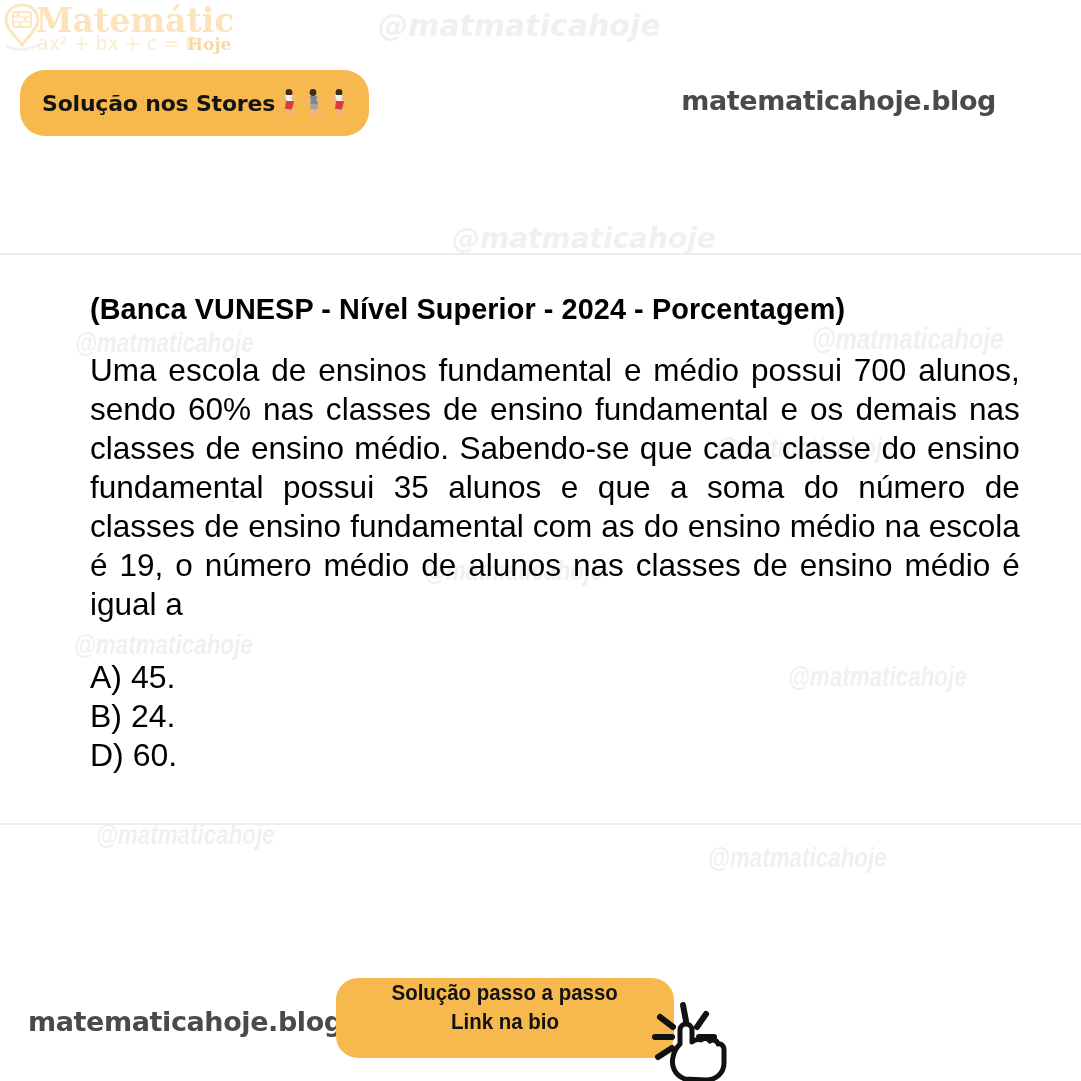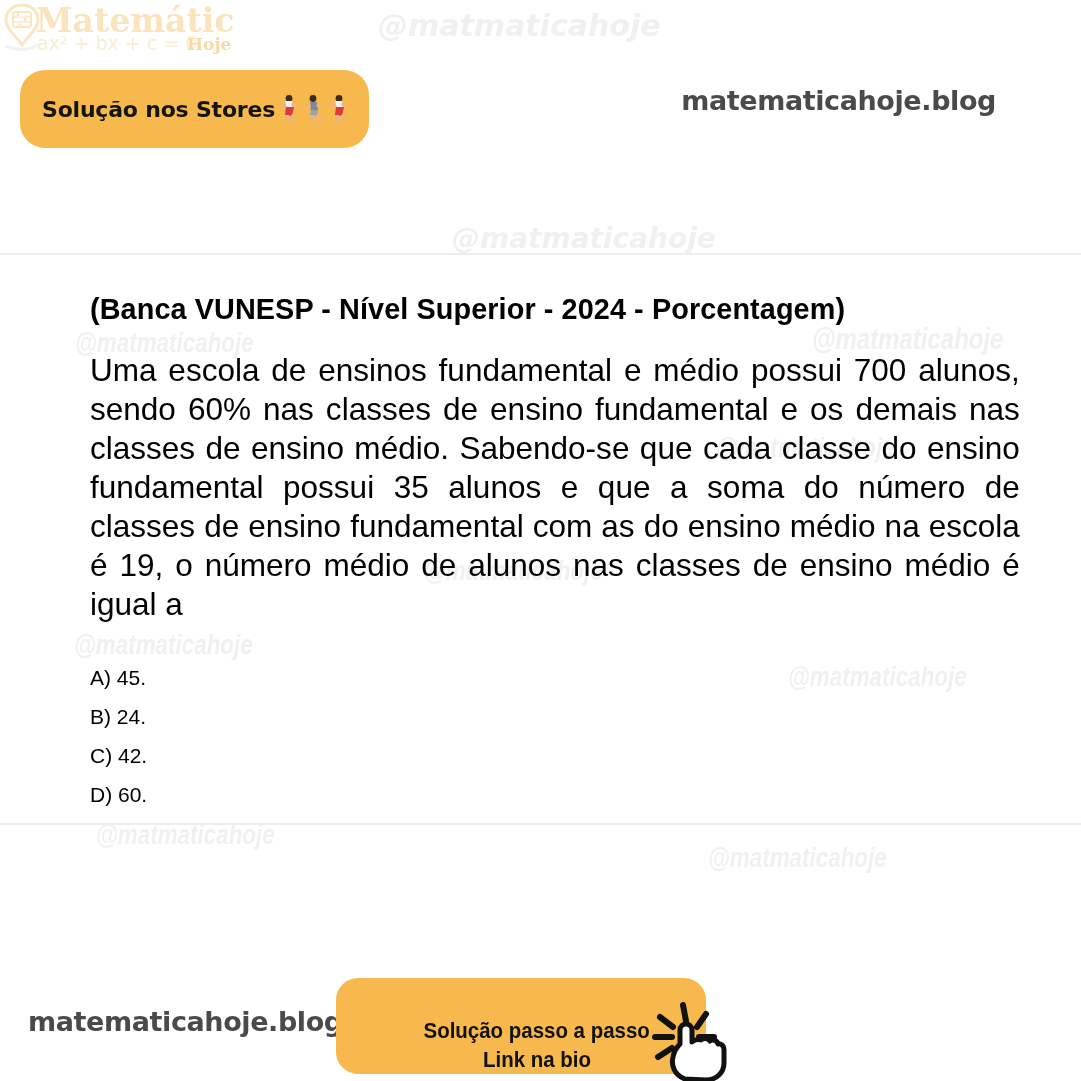--- a/index.html
+++ b/index.html
@@ -54,21 +54,21 @@
   
   .pill-top {
     position: absolute;
     left: 20px;
     top: 70px;
     height: 50px;
     border-radius: 25px;
     background: #F7B84E;
     display: flex;
     align-items: center;
-    padding: 14px 22px;
+    padding: 8px 22px;
     z-index: 4;
   }
   .pill-top .pill-label {
     font-size: 22px;
     font-weight: 700;
     color: #141414;
     letter-spacing: -0.2px;
     font-family: "DejaVu Sans", sans-serif;
   }
   .runners {
@@ -128,21 +128,21 @@
     line-height: 39px;
     color: #000;
     text-align: justify;
     text-justify: inter-word;
     font-family: "Liberation Sans", sans-serif;
     transform: scaleX(0.985);
     transform-origin: left top;
   }
   .q-options {
     margin-top: 34px;
-    font-size: 21px;
+    font-size: 32px;
     line-height: 39px;
     color: #000;
     font-family: "Liberation Sans", sans-serif;
   }
   .q-options .opt { white-space: nowrap; }
 
   
   .brand-bottom {
     position: absolute;
     left: 28px;
@@ -152,29 +152,28 @@
     color: #4a4a4a;
     font-family: "DejaVu Sans", sans-serif;
     letter-spacing: -0.4px;
     z-index: 3;
   }
   .pill-bottom {
     position: absolute;
     left: 336px;
     top: 978px;
     width: 338px;
-    height: 96px;
+    height: 80px;
     border-radius: 22px;
     background: #F7B84E;
     display: flex;
     flex-direction: column;
     align-items: center;
-    justify-content: flex-end;
-    z-index: 3;
-    padding-left: 32px;
+    justify-content: flex-start;
+    z-index: 3;
   }
   .pill-bottom .line {
     font-size: 22px;
     font-weight: 700;
     color: #121212;
     font-family: "Liberation Sans Narrow", "Liberation Sans", sans-serif;
     transform: scaleX(0.93);
     line-height: 29px;
   }
   .click-icon {
@@ -257,21 +256,20 @@
 
 <div class="divider top"></div>
 <div class="divider bottom"></div>
 
 <div class="question">
   <div class="q-header">(Banca VUNESP - Nível Superior - 2024 - Porcentagem)</div>
   <div class="q-body">Uma escola de ensinos fundamental e médio possui 700 alunos, sendo 60% nas classes de ensino fundamental e os demais nas classes de ensino médio. Sabendo-se que cada classe do ensino fundamental possui 35 alunos e que a soma do número de classes de ensino fundamental com as do ensino médio na escola é 19, o número médio de alunos nas classes de ensino médio é igual a</div>
   <div class="q-options">
     <div class="opt">A) 45.</div>
     <div class="opt">B) 24.</div>
-    <div class="opt">C) 42.</div>
     <div class="opt">D) 60.</div>
   </div>
 </div>
 
 <div class="brand-bottom">matematicahoje.blog</div>
 
 <div class="pill-bottom">
   <div class="line">Solução passo a passo</div>
   <div class="line">Link na bio</div>
 </div>

